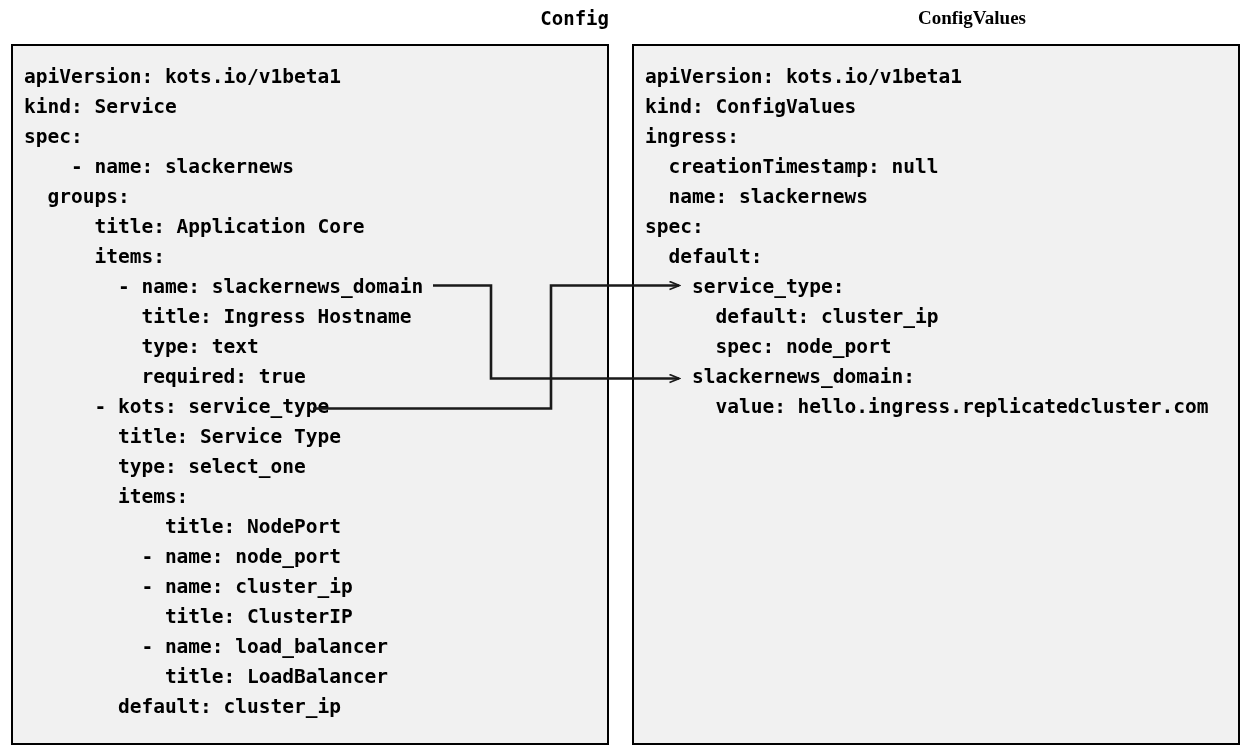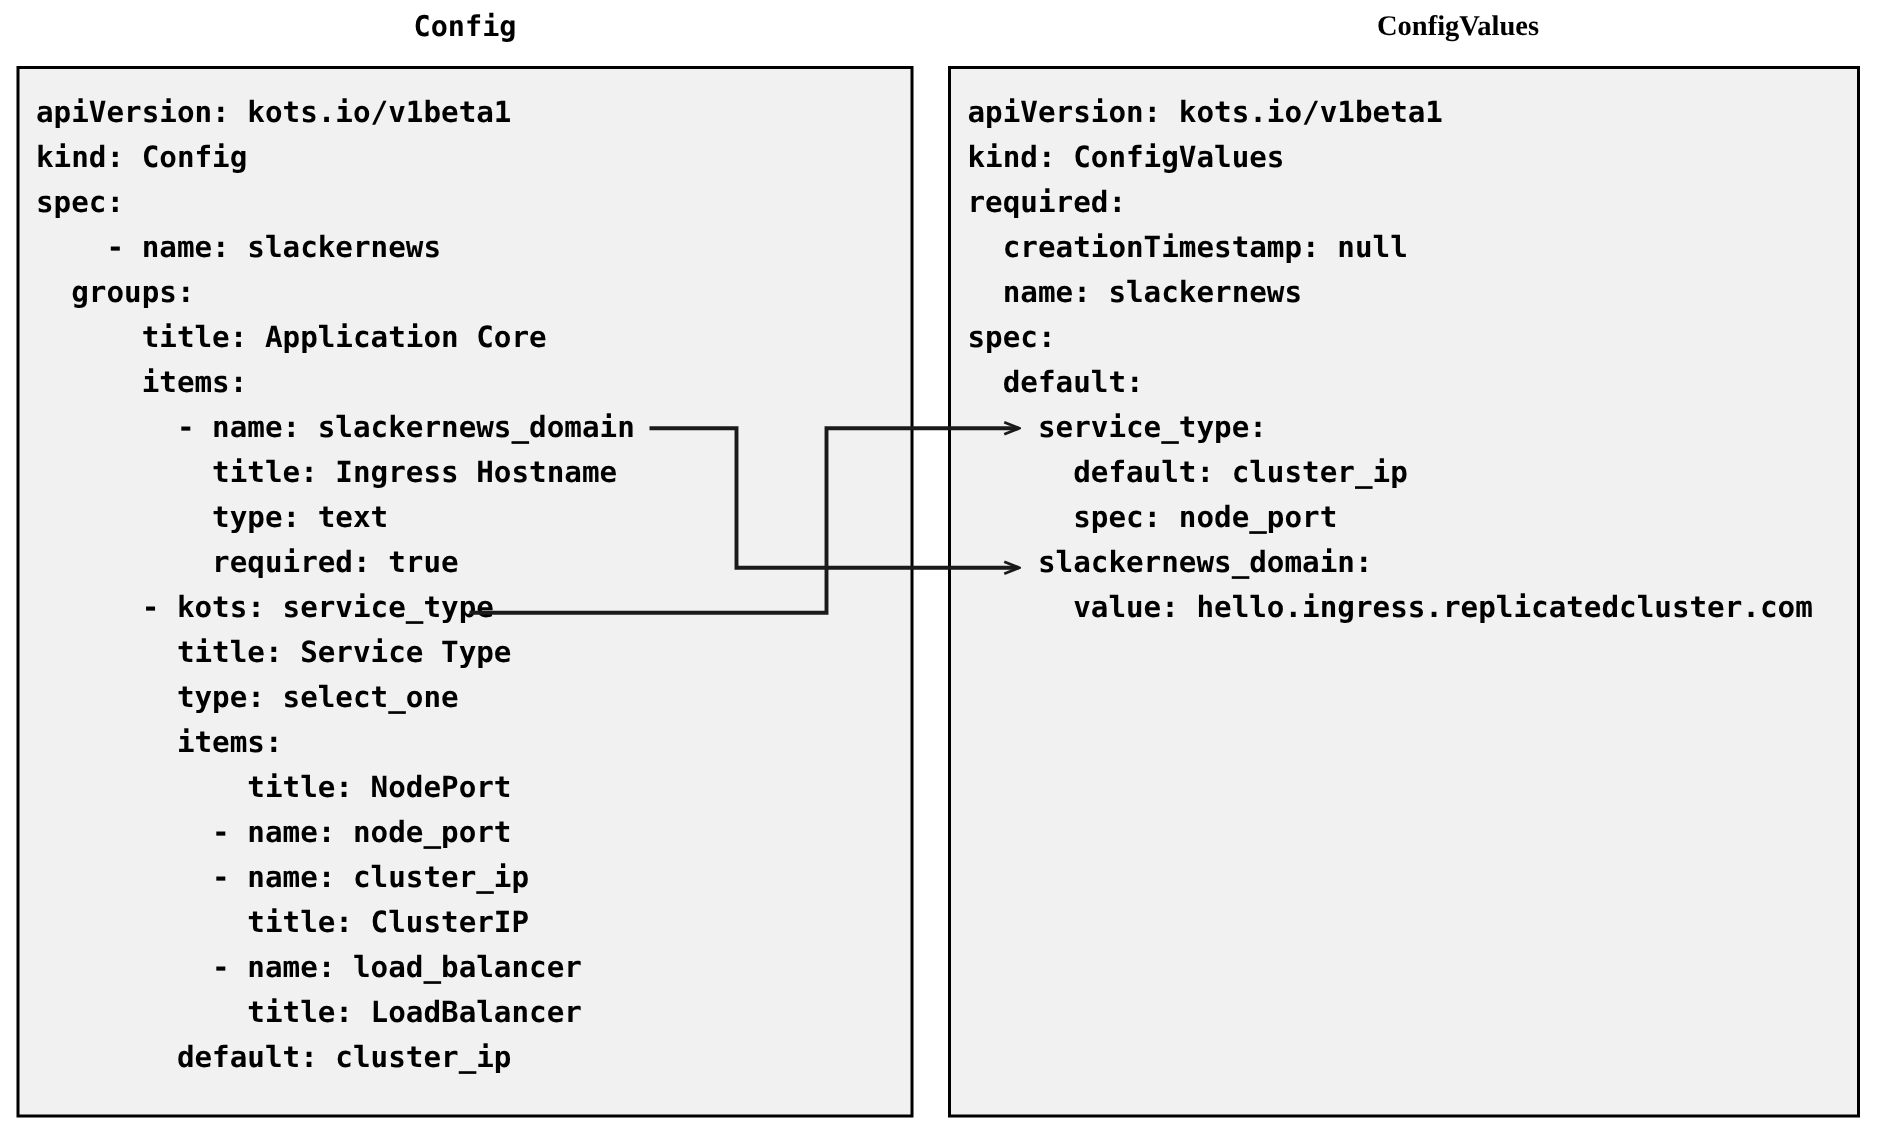--- a/index.html
+++ b/index.html
@@ -30,41 +30,41 @@
     top: 6px;
     font-family: "DejaVu Sans Mono", "Liberation Mono", monospace;
     font-size: 19px;
     font-weight: bold;
     letter-spacing: 0px;
     text-align: center;
     white-space: nowrap;
     color: #000000;
     line-height: 24px;
   }
-  #title-config  { left: 11px;  width: 598px; }
+  #title-config  { left: 11px;  width: 598px; text-align: right; }
   #title-values  { left: 668px; width: 608px; font-family: Liberation Serif, serif; }
 
   
   .panel {
     position: absolute;
     top: 44px;
     height: 701px;
     box-sizing: border-box;
     background: #f1f1f1;
     border: 2px solid #000000;
     overflow: hidden;
   }
   #panel-config { left: 11px;  width: 598px; }
   #panel-values { left: 632px; width: 608px; }
 
   .code-block {
     position: absolute;
     left: 0;
-    top: 12px;
-    padding: 2px 0 0 0;
+    top: 0;
+    padding: 16px 0 0 0;
     margin: 0;
   }
 
   .code-line {
     position: relative;
     height: 30px;
     line-height: 30px;
     font-family: "DejaVu Sans Mono", "Liberation Mono", monospace;
     font-size: 19.5px;
     font-weight: bold;
@@ -89,21 +89,21 @@
 
 <div class="canvas">
 
   <div class="panel-title" id="title-config">Config</div>
 
   <div class="panel-title" id="title-values">ConfigValues</div>
 
   <div class="panel" id="panel-config">
     <div class="code-block" id="left-code">
         <div class="code-line">apiVersion: kots.io/v1beta1</div>
-        <div class="code-line">kind: Config</div>
+        <div class="code-line">kind: Service</div>
         <div class="code-line">spec:</div>
         <div class="code-line">    - name: slackernews</div>
         <div class="code-line">  groups:</div>
         <div class="code-line">      title: Application Core</div>
         <div class="code-line">      items:</div>
         <div class="code-line">        - name: slackernews_domain</div>
         <div class="code-line">          title: Ingress Hostname</div>
         <div class="code-line">          type: text</div>
         <div class="code-line">          required: true</div>
         <div class="code-line">      - kots: service_type</div>
@@ -117,21 +117,21 @@
         <div class="code-line">          - name: load_balancer</div>
         <div class="code-line">            title: LoadBalancer</div>
         <div class="code-line">        default: cluster_ip</div>
       </div>
   </div>
 
   <div class="panel" id="panel-values">
     <div class="code-block" id="right-code">
         <div class="code-line">apiVersion: kots.io/v1beta1</div>
         <div class="code-line">kind: ConfigValues</div>
-        <div class="code-line">required:</div>
+        <div class="code-line">ingress:</div>
         <div class="code-line">  creationTimestamp: null</div>
         <div class="code-line">  name: slackernews</div>
         <div class="code-line">spec:</div>
         <div class="code-line">  default:</div>
         <div class="code-line">    service_type:</div>
         <div class="code-line">      default: cluster_ip</div>
         <div class="code-line">      spec: node_port</div>
         <div class="code-line">    slackernews_domain:</div>
         <div class="code-line">      value: hello.ingress.replicatedcluster.com</div>
       </div>

